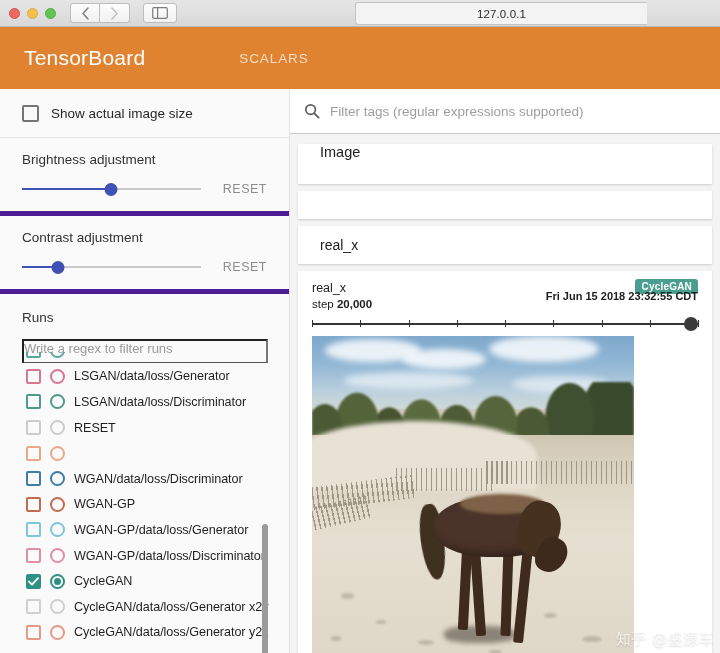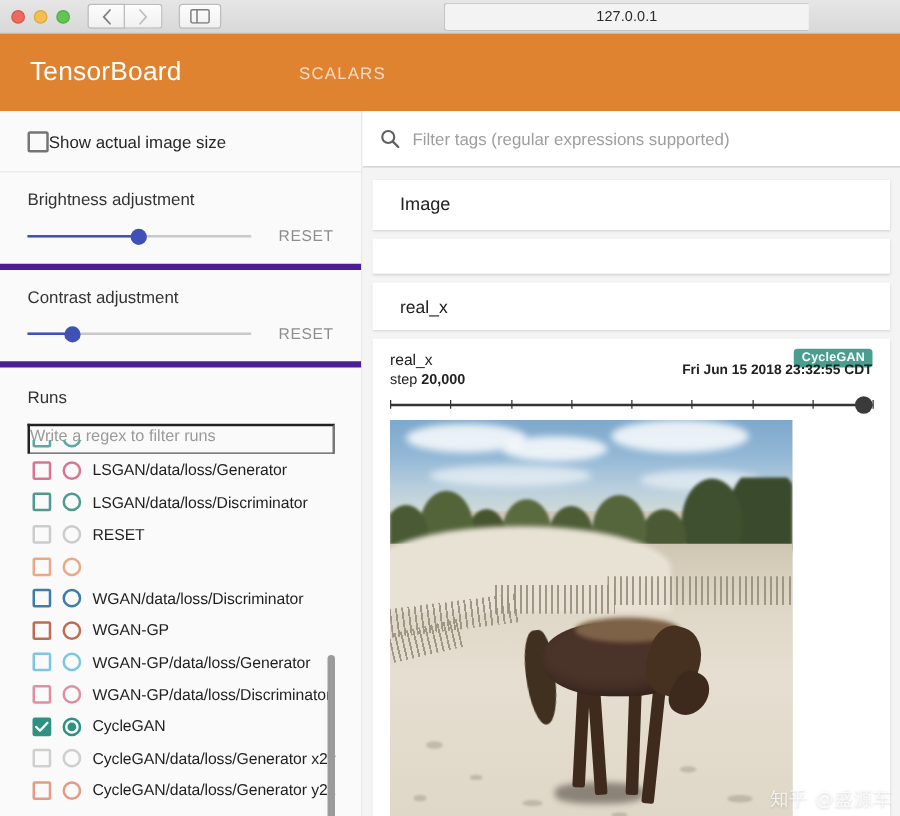--- a/index.html
+++ b/index.html
@@ -70,21 +70,21 @@
     height: 3px; background: #ffffff;
   }
 
   
   .sidebar {
     position: absolute; top: 89px; left: 0; width: 290px; height: 564px;
     background: #fafafa; border-right: 1px solid #e4e4e4;
     overflow: hidden;
   }
   .sb-block { padding: 14px 22px 14px 22px; border-bottom: 5px solid #4c1d95; }
-  .sb-check-row { display: flex; align-items: center; padding: 16px 22px 15px 22px; border-bottom: 1px solid #e8e8e8; }
+  .sb-check-row { display: flex; align-items: center; gap: 12px; padding: 16px 22px 15px 22px; border-bottom: 1px solid #e8e8e8; }
   .mat-box {
     width: 17px; height: 17px; border: 2px solid #757575; border-radius: 2px;
     flex: none; background: transparent;
   }
   .sb-check-label { font-size: 13.5px; color: #282828; }
 
   .sb-title { font-size: 13.5px; color: #333; margin-bottom: 14px; }
   .slider-row { display: flex; align-items: center; }
   .slider {
     position: relative; width: 182px; height: 16px; display: flex; align-items: center;
@@ -148,21 +148,21 @@
     display: flex; align-items: center; gap: 10px;
     border-bottom: 1px solid #c9c9c9;
   }
   .search-bar .ph { font-size: 13.5px; color: #9e9e9e; }
 
   .card-wrap { padding: 10px 8px 0 8px; }
   .card {
     background: #ffffff; box-shadow: 0 1px 2px rgba(0,0,0,.16);
     margin-bottom: 7px;
   }
-  .card.header-card { height: 40px; display: flex; align-items: center; padding-left: 22px; }
+  .card.header-card { height: 40px; display: flex; align-items: flex-start; padding-left: 22px; }
   .card.header-card .t { font-size: 14.5px; color: #212121; }
   .card.spacer-card { height: 28px; }
   .card.tag-card { height: 38px; display: flex; align-items: center; padding-left: 22px; }
   .card.tag-card .t { font-size: 14px; color: #212121; }
 
   .img-card { background: #ffffff; box-shadow: 0 1px 2px rgba(0,0,0,.16); padding: 10px 14px 0 14px; }
   .img-meta { position: relative; height: 34px; }
   .meta-left { position: absolute; left: 0; top: 0; }
   .meta-tag { font-size: 12.5px; color: #212121; line-height: 15px; }
   .meta-step { font-size: 11.5px; color: #212121; line-height: 16px; }

